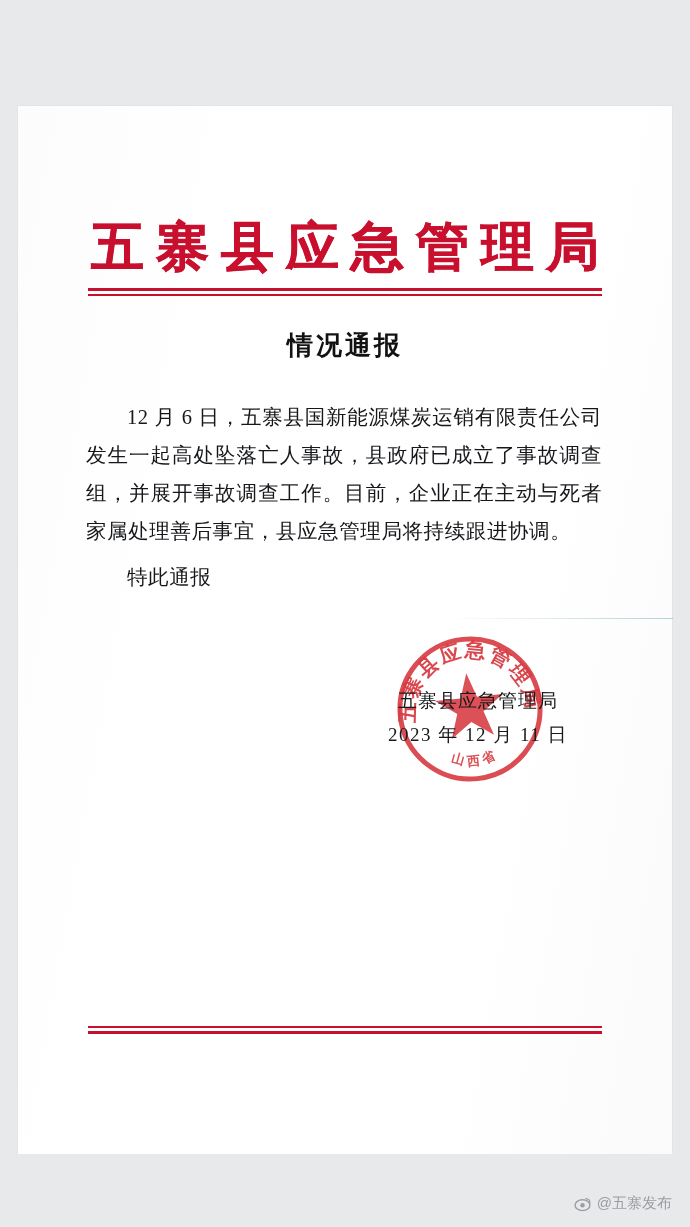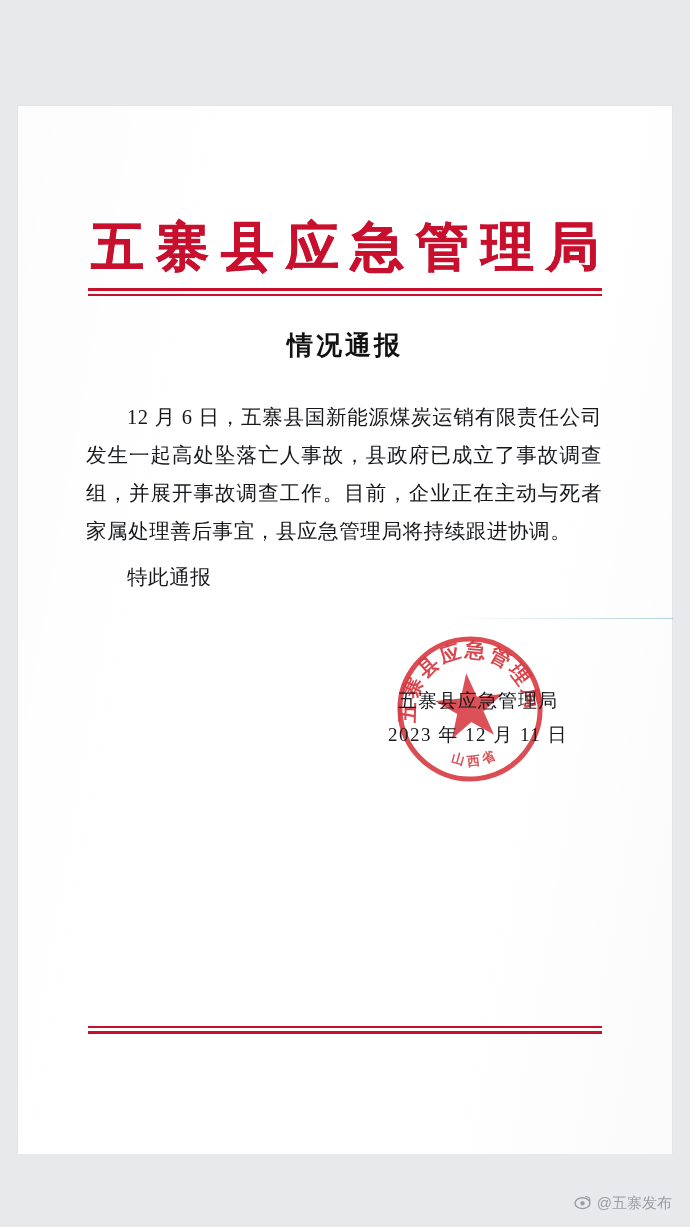--- a/index.html
+++ b/index.html
@@ -171,21 +171,21 @@
     right: 70px;
     top: 920px;
   }
 
   
   .watermark {
     position: absolute;
     right: 18px;
     bottom: 14px;
     display: flex;
-    align-items: flex-start;
+    align-items: flex-end;
     gap: 6px;
     color: #9a9da3;
     font-family: "Liberation Sans", sans-serif;
     font-size: 15px;
   }
   .wb-logo {
     width: 17px;
     height: 17px;
     display: inline-block;
   }

